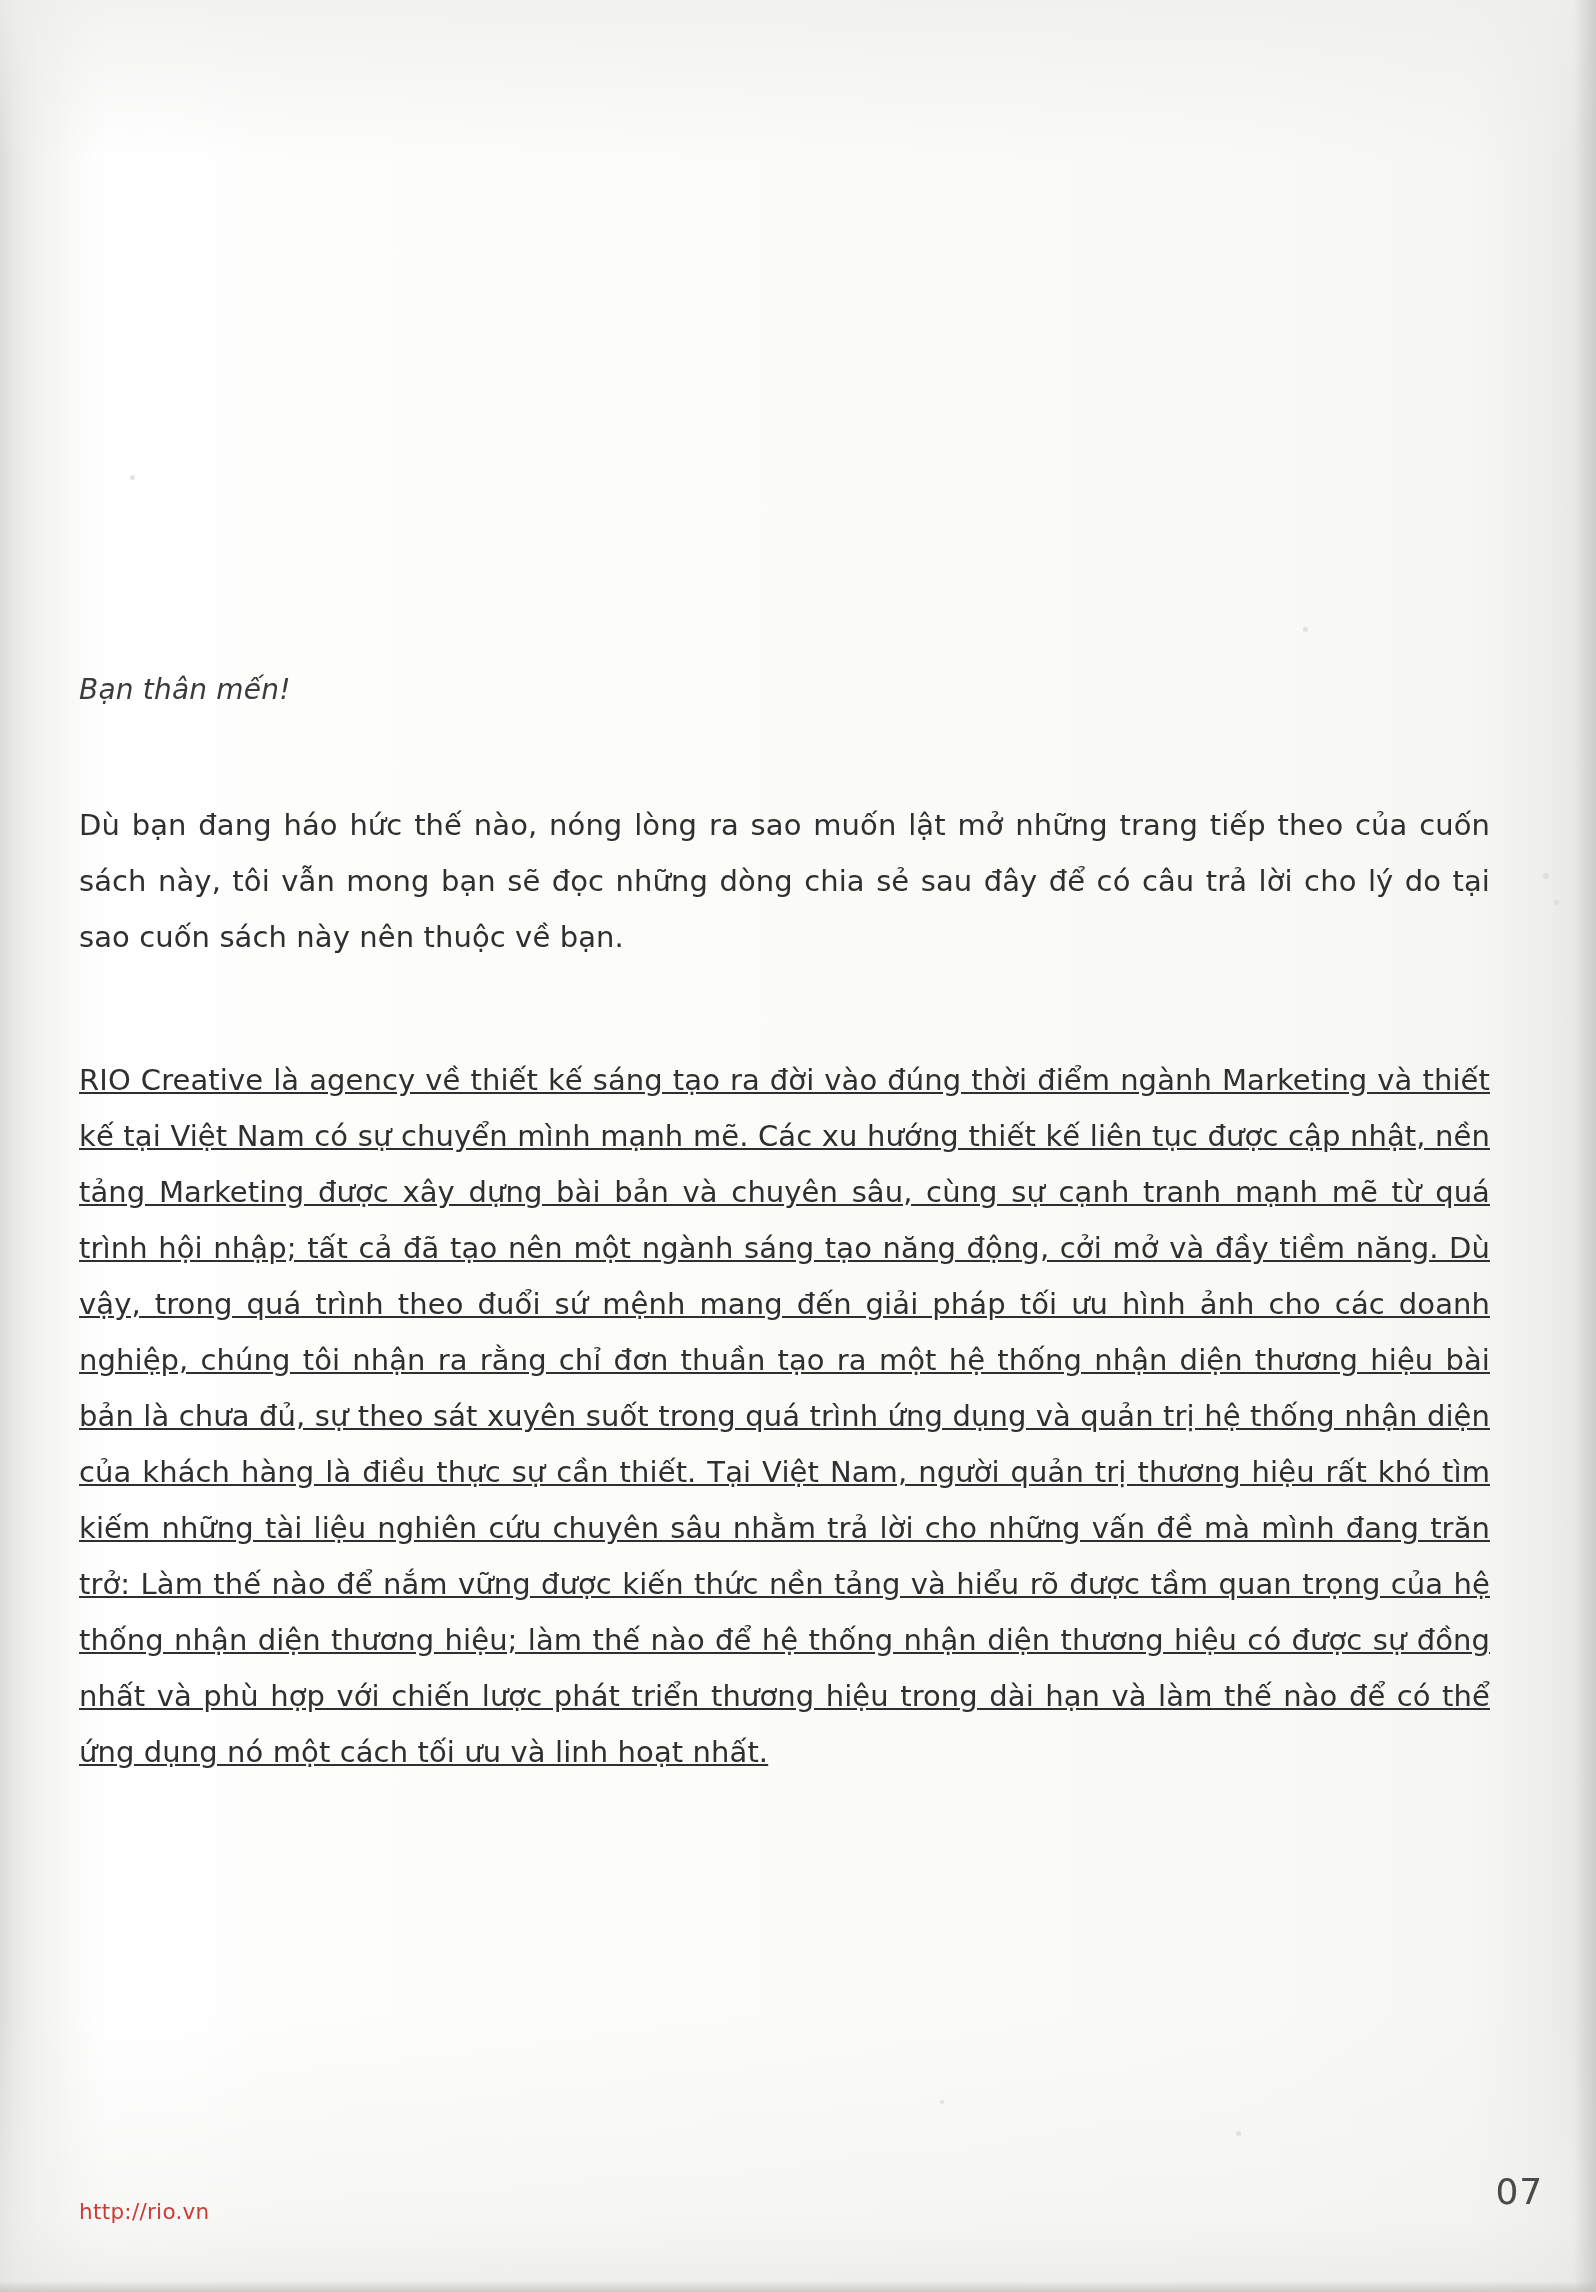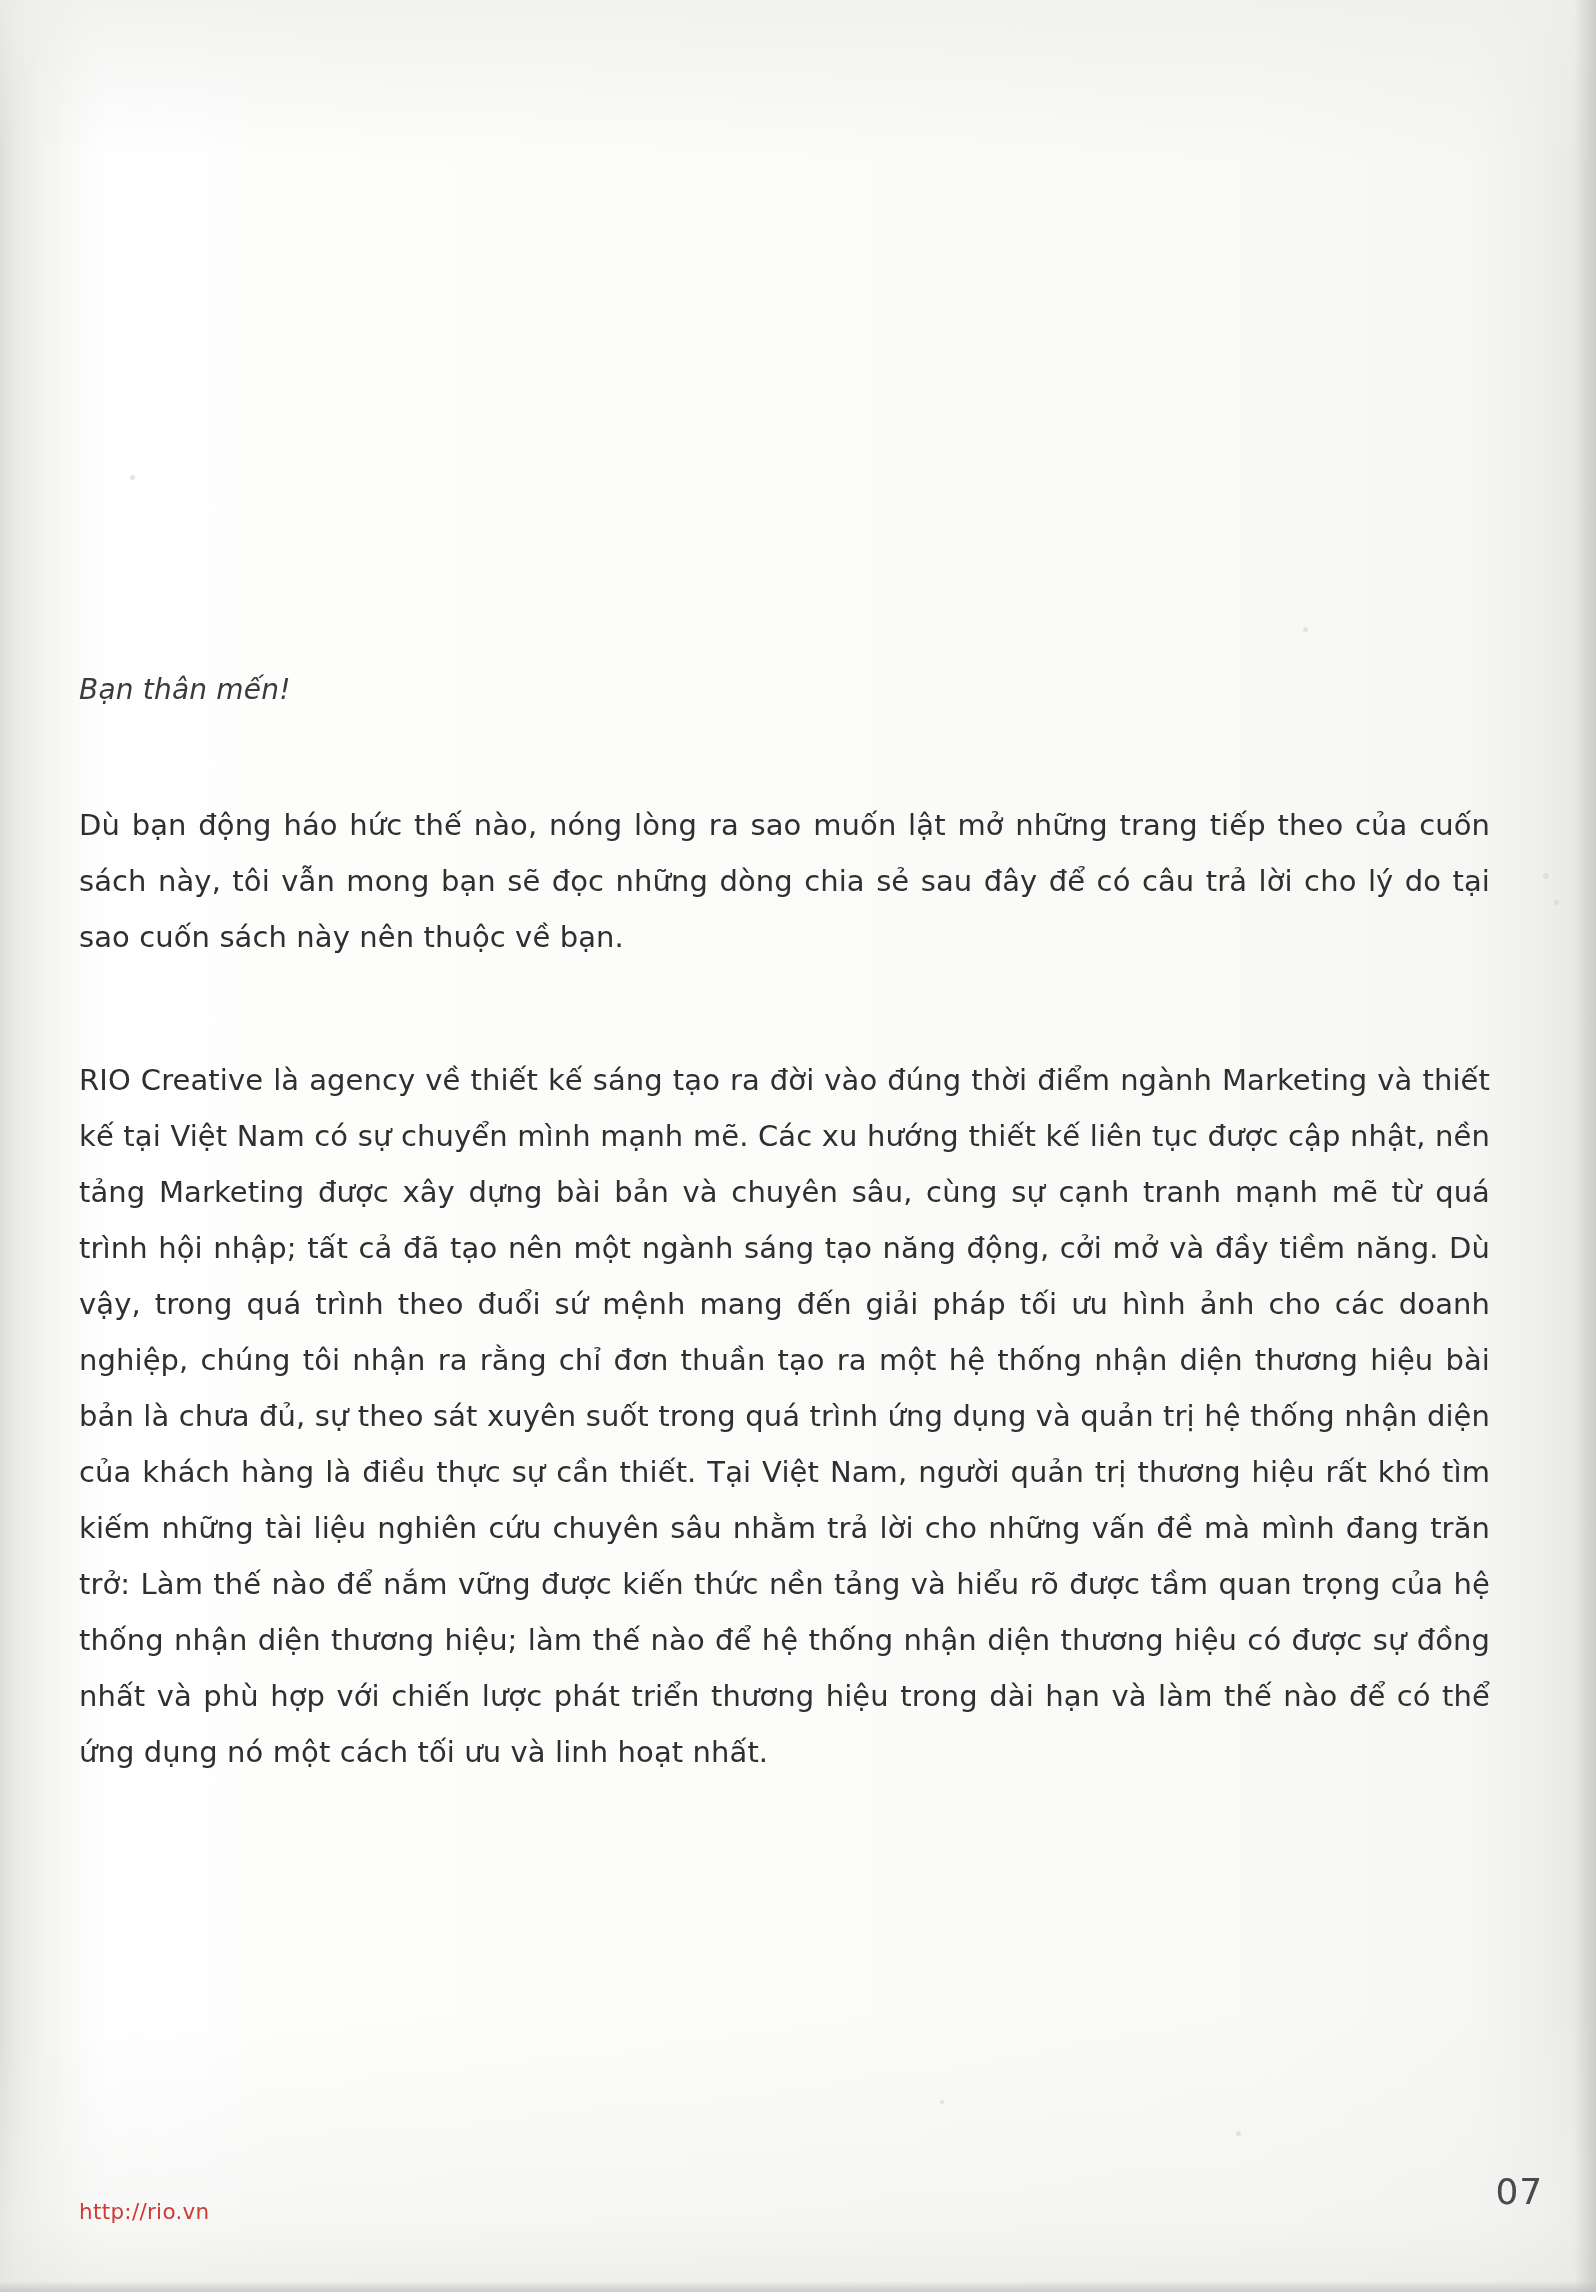--- a/index.html
+++ b/index.html
@@ -111,21 +111,21 @@
     left: 0;
     width: 1411px;
     font-size: 29px;
     line-height: 56px;
     color: #2f2f2f;
     text-align: justify;
     text-justify: inter-word;
     letter-spacing: 0.1px;
   }
   .para.p1 { top: 797px; }
-  .para.p2 { top: 1052px; }
+  .para.p2 { top: 1052px; text-decoration: underline; }
 
   
   .footer-url {
     position: absolute;
     left: 79px;
     top: 2178px;
     font-size: 21.5px;
     color: #cf3a35;
     letter-spacing: 0.3px;
     margin-top: 21px;
@@ -160,21 +160,21 @@
   <div class="speck" style="left:1543px; top:873px; width:6.3px; height:6.3px;"></div>
   <div class="speck" style="left:1554px; top:900px; width:4.5px; height:4.5px;"></div>
   <div class="speck" style="left:130px; top:475px; width:5.4px; height:5.4px;"></div>
   <div class="speck" style="left:1236px; top:2131px; width:4.5px; height:4.5px;"></div>
   <div class="speck" style="left:940px; top:2100px; width:3.6px; height:3.6px;"></div>
 
   <div class="content">
 
     <div class="salutation">Bạn thân mến!</div>
 
-    <div class="para p1">Dù bạn động háo hức thế nào, nóng lòng ra sao muốn lật mở những trang tiếp theo của cuốn sách này, tôi vẫn mong bạn sẽ đọc những dòng chia sẻ sau đây để có câu trả lời cho lý do tại sao cuốn sách này nên thuộc về bạn.</div>
+    <div class="para p1">Dù bạn đang háo hức thế nào, nóng lòng ra sao muốn lật mở những trang tiếp theo của cuốn sách này, tôi vẫn mong bạn sẽ đọc những dòng chia sẻ sau đây để có câu trả lời cho lý do tại sao cuốn sách này nên thuộc về bạn.</div>
 
     <div class="para p2">RIO Creative là agency về thiết kế sáng tạo ra đời vào đúng thời điểm ngành Marketing và thiết kế tại Việt Nam có sự chuyển mình mạnh mẽ. Các xu hướng thiết kế liên tục được cập nhật, nền tảng Marketing được xây dựng bài bản và chuyên sâu, cùng sự cạnh tranh mạnh mẽ từ quá trình hội nhập; tất cả đã tạo nên một ngành sáng tạo năng động, cởi mở và đầy tiềm năng. Dù vậy, trong quá trình theo đuổi sứ mệnh mang đến giải pháp tối ưu hình ảnh cho các doanh nghiệp, chúng tôi nhận ra rằng chỉ đơn thuần tạo ra một hệ thống nhận diện thương hiệu bài bản là chưa đủ, sự theo sát xuyên suốt trong quá trình ứng dụng và quản trị hệ thống nhận diện của khách hàng là điều thực sự cần thiết. Tại Việt Nam, người quản trị thương hiệu rất khó tìm kiếm những tài liệu nghiên cứu chuyên sâu nhằm trả lời cho những vấn đề mà mình đang trăn trở: Làm thế nào để nắm vững được kiến thức nền tảng và hiểu rõ được tầm quan trọng của hệ thống nhận diện thương hiệu; làm thế nào để hệ thống nhận diện thương hiệu có được sự đồng nhất và phù hợp với chiến lược phát triển thương hiệu trong dài hạn và làm thế nào để có thể ứng dụng nó một cách tối ưu và linh hoạt nhất.</div>
 
   </div>
 
   <div class="footer-url">http://rio.vn</div>
 
   <div class="footer-page">07</div>
 
   <div class="edge-right"></div>

